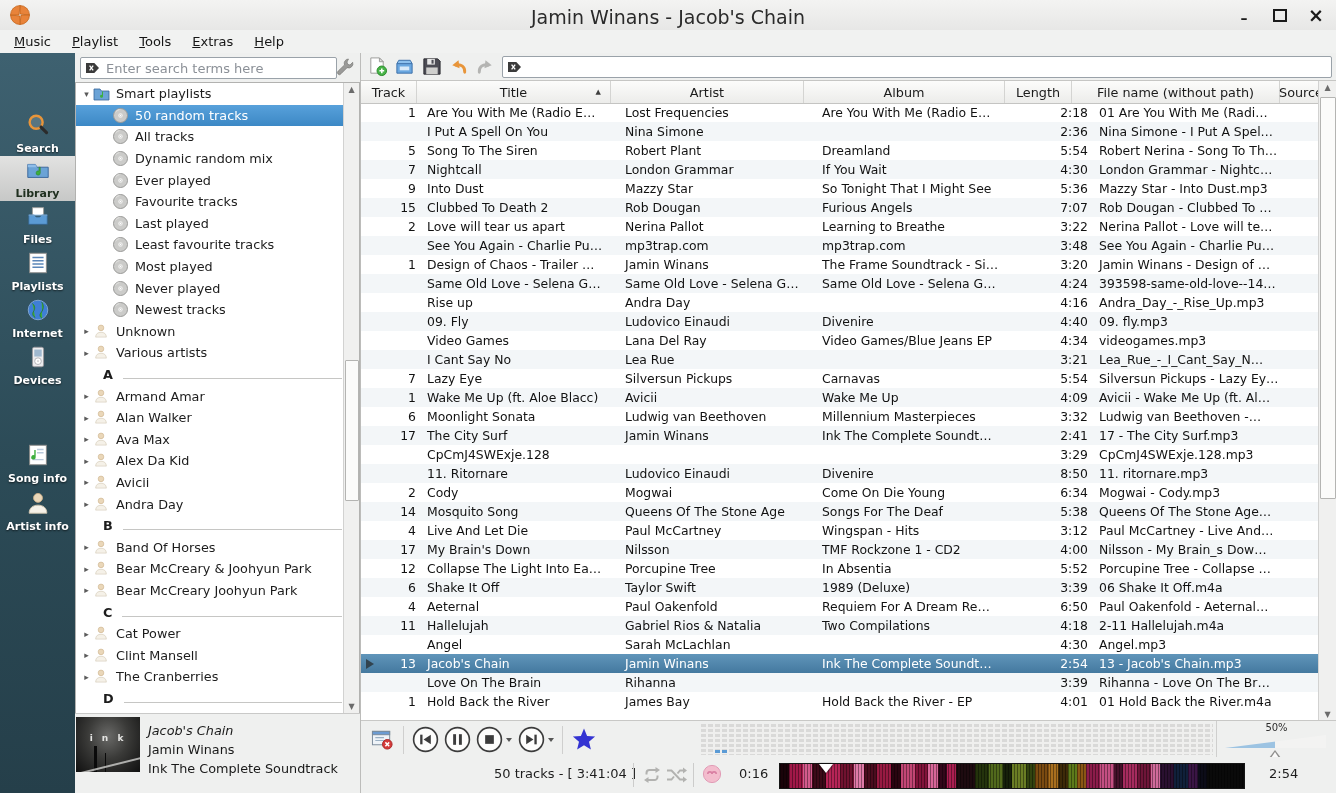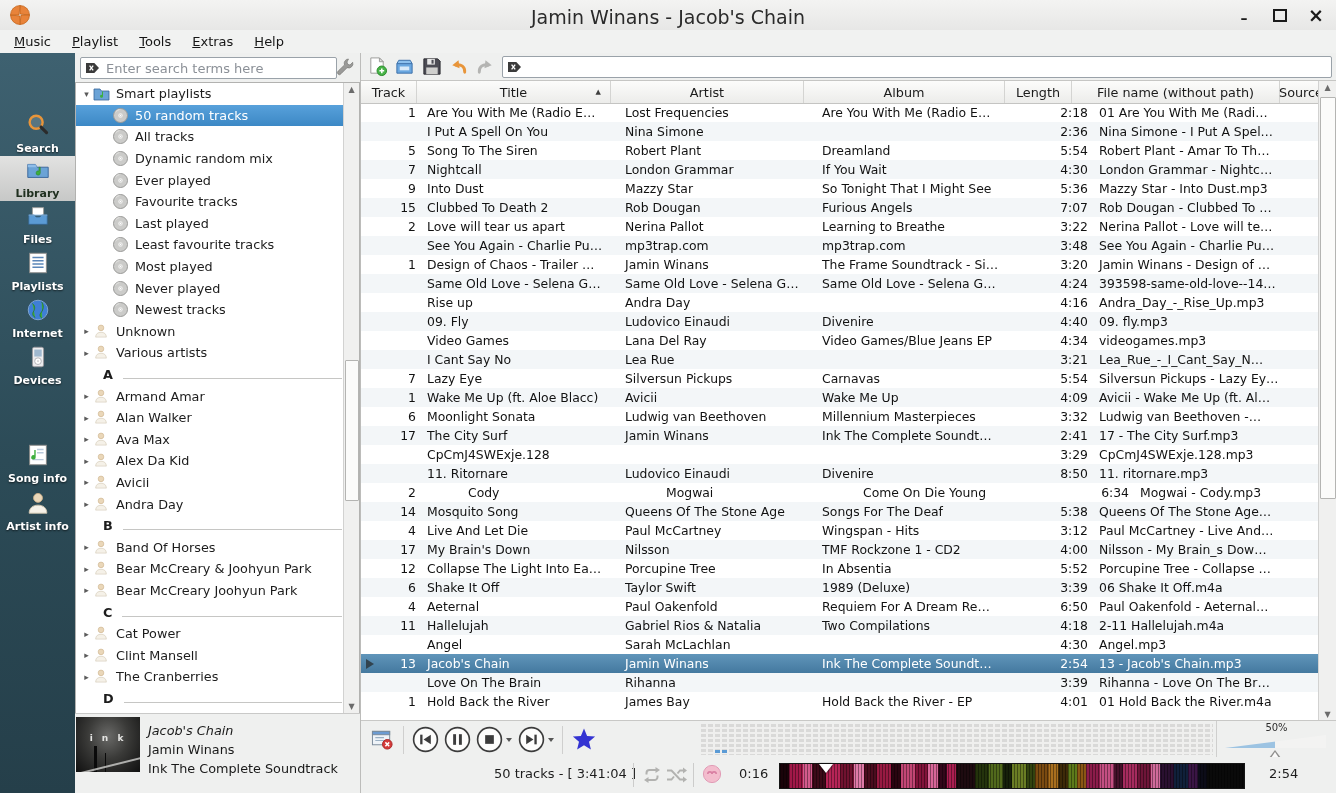--- a/index.html
+++ b/index.html
@@ -628,21 +628,21 @@
           <div class="cell r" style="width: 66px;">2:36</div>
           <div class="cell l" style="width: 207px;">Nina Simone - I Put A Spel…</div>
           <div class="cell c" style="width: 42px;"></div>
         </div>
         <div class="prow">
           <div class="cell r" style="width: 55px;">5</div>
           <div class="cell l" style="width: 193px;">Song To The Siren</div>
           <div class="cell l" style="width: 192px;">Robert Plant</div>
           <div class="cell l" style="width: 200px;">Dreamland</div>
           <div class="cell r" style="width: 66px;">5:54</div>
-          <div class="cell l" style="width: 207px;">Robert Plant - Amar To Th…</div>
+          <div class="cell l" style="width: 207px;">Robert Nerina - Song To Th…</div>
           <div class="cell c" style="width: 42px;"></div>
         </div>
         <div class="prow alt">
           <div class="cell r" style="width: 55px;">7</div>
           <div class="cell l" style="width: 193px;">Nightcall</div>
           <div class="cell l" style="width: 192px;">London Grammar</div>
           <div class="cell l" style="width: 200px;">If You Wait</div>
           <div class="cell r" style="width: 66px;">4:30</div>
           <div class="cell l" style="width: 207px;">London Grammar - Nightc…</div>
           <div class="cell c" style="width: 42px;"></div>
@@ -786,21 +786,21 @@
           <div class="cell r" style="width: 55px;"></div>
           <div class="cell l" style="width: 193px;">11. Ritornare</div>
           <div class="cell l" style="width: 192px;">Ludovico Einaudi</div>
           <div class="cell l" style="width: 200px;">Divenire</div>
           <div class="cell r" style="width: 66px;">8:50</div>
           <div class="cell l" style="width: 207px;">11. ritornare.mp3</div>
           <div class="cell c" style="width: 42px;"></div>
         </div>
         <div class="prow">
           <div class="cell r" style="width: 55px;">2</div>
-          <div class="cell l" style="width: 193px; margin-left: 41px;">Cody</div>
+          <div class="cell l" style="width: 193px;">Cody</div>
           <div class="cell l" style="width: 192px;">Mogwai</div>
           <div class="cell l" style="width: 200px;">Come On Die Young</div>
           <div class="cell r" style="width: 66px;">6:34</div>
           <div class="cell l" style="width: 207px;">Mogwai - Cody.mp3</div>
           <div class="cell c" style="width: 42px;"></div>
         </div>
         <div class="prow alt">
           <div class="cell r" style="width: 55px;">14</div>
           <div class="cell l" style="width: 193px;">Mosquito Song</div>
           <div class="cell l" style="width: 192px;">Queens Of The Stone Age</div>

